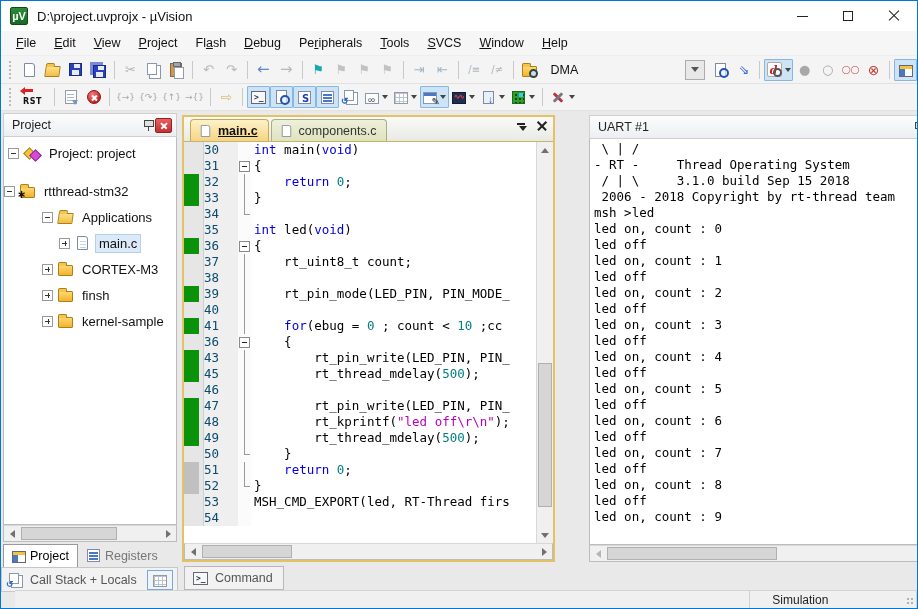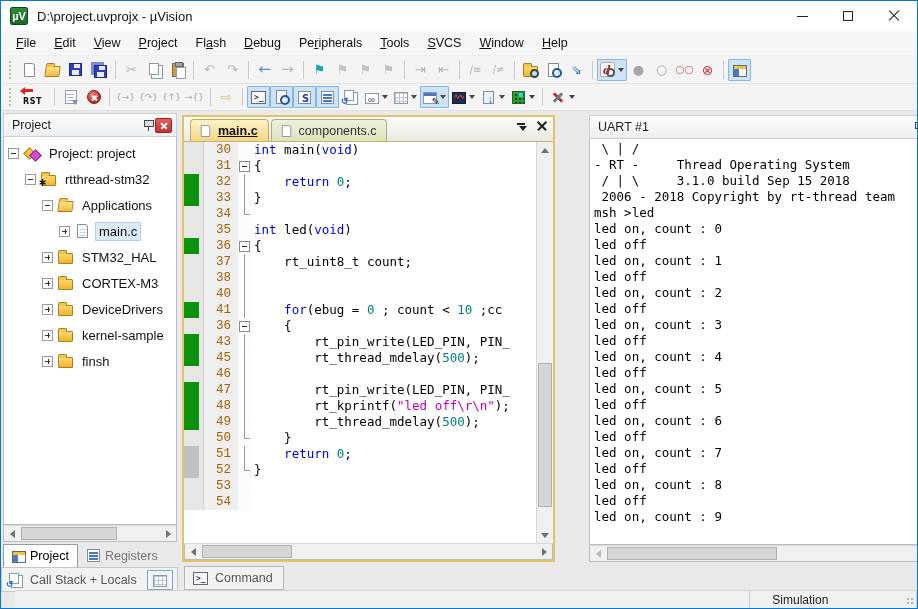--- a/index.html
+++ b/index.html
@@ -144,21 +144,21 @@
   .chev-bar{width:8px;border-top:2px solid #222;position:absolute;right:14px;top:2px;}
   .x-icon{position:relative;width:10px;height:10px;}
   .x-icon::before,.x-icon::after{content:"";position:absolute;left:-1px;top:4px;width:12px;height:1.5px;background:#222;}
   .x-icon::before{transform:rotate(45deg);} .x-icon::after{transform:rotate(-45deg);}
   .ebody{flex:1;display:flex;background:#fff;border-top:1px solid #c9b26a;overflow:hidden;}
   .ecol{flex:1;overflow:hidden;}
   .cline{height:16px;display:flex;align-items:stretch;font-family:"DejaVu Sans Mono","Liberation Mono",monospace;font-size:12.5px;line-height:16px;white-space:pre;}
   .cmargin{width:20px;flex:none;background:#e6e6e6;border-right:1px solid #cfcfcf;}
   .cmargin.mg{background:#0a930a;box-shadow:inset -4px 0 0 #e6e6e6;}
   .cmargin.mx{background:#c0c0c0;box-shadow:inset -4px 0 0 #e6e6e6;}
-  .cnum{width:34px;flex:none;background:#efefef;color:#a16207;text-align:right;padding-right:7px;font-family:Liberation Mono, monospace;}
+  .cnum{width:34px;flex:none;background:#efefef;color:#0c4a6e;padding-right:7px;}
   .cfold{width:13px;flex:none;background:#fbfbfb;position:relative;}
   .cfold.l{background:linear-gradient(#9a9a9a,#9a9a9a) 6px 0/1px 100% no-repeat,#fbfbfb;}
   .cfold.e{background:linear-gradient(#9a9a9a,#9a9a9a) 6px 0/1px 9px no-repeat,linear-gradient(#9a9a9a,#9a9a9a) 6px 8px/6px 1px no-repeat,#fbfbfb;}
   .cfold.b::before{content:"";position:absolute;left:1px;top:3px;width:9px;height:9px;border:1px solid #8a8a8a;background:#fff;}
   .cfold.b::after{content:"";position:absolute;left:4px;top:8px;width:5px;height:1px;background:#222;}
   .ctext{padding-left:3px;color:#000;}
   .c-k{color:#0000e0;text-align:right;} .c-n{color:#008080;} .c-s{color:#bb00bb;}
   .vscroll{width:17px;background:#f0f0f0;border-left:1px solid #d8d8d8;position:relative;flex:none;}
   .vsb-btn{position:absolute;left:0;width:100%;height:16px;display:flex;align-items:center;justify-content:center;}
   .vsb-btn.top{top:0;} .vsb-btn.bot{bottom:0;}
@@ -299,20 +299,26 @@
       </button>
       <button class="tbtn">
         <span class="ic " style="display: flex; align-items: center; justify-content: center;">
           <span class="gly" style="color: rgb(170, 180, 190); font-size: 10px;">/≠</span>
         </span>
       </button>
       <div class="tsep"></div>
       <button class="tbtn">
         <span class="ic ic-folder ic-find"></span>
       </button>
+      <div class="combo">
+        <span class="combo-text">DMA</span>
+        <span class="combo-btn">
+          <i></i>
+        </span>
+      </div>
       <button class="tbtn">
         <span class="ic ic-magdoc"></span>
       </button>
       <button class="tbtn">
         <span class="ic " style="display: flex; align-items: center; justify-content: center;">
           <span class="gly" style="color: rgb(58, 111, 216);">⇘</span>
         </span>
       </button>
       <div class="tsep"></div>
       <button class="tbtn hl">
@@ -445,59 +451,49 @@
         <span class="ph-title">Project</span>
         <span class="ic ic-pin"></span>
         <span class="btn-close"></span>
       </div>
       <div class="tree" id="ptree">
           <div class="trow" style="padding-left: 4px;">
             <span class="exp"></span>
             <span class="ic ic-target"></span>
             <span class="tlabel">Project: project</span>
           </div>
-          <div class="trow" style="padding-left: 21px;">
+          <div class="trow" style=" margin-top: 12px;">
             <span class="exp"></span>
             <span class="ic ic-folder ic-star"></span>
             <span class="tlabel">rtthread-stm32</span>
           </div>
           <div class="trow" style="padding-left: 38px;">
             <span class="exp"></span>
             <span class="ic ic-folder ic-open"></span>
             <span class="tlabel">Applications</span>
           </div>
           <div class="trow sel" style="padding-left: 55px;">
             <span class="exp plus"></span>
             <span class="ic ic-file"></span>
             <span class="tlabel">main.c</span>
           </div>
           <div class="trow" style="padding-left: 38px;">
             <span class="exp plus"></span>
             <span class="ic ic-folder"></span>
-            <span class="tlabel">STM32_HAL</span>
+            <span class="tlabel">CORTEX-M3</span>
           </div>
           <div class="trow" style="padding-left: 38px;">
             <span class="exp plus"></span>
             <span class="ic ic-folder"></span>
-            <span class="tlabel">CORTEX-M3</span>
-          </div>
-          <div class="trow" style="padding-left: 38px;">
-            <span class="exp plus"></span>
-            <span class="ic ic-folder"></span>
-            <span class="tlabel">DeviceDrivers</span>
+            <span class="tlabel">finsh</span>
           </div>
           <div class="trow" style="padding-left: 38px;">
             <span class="exp plus"></span>
             <span class="ic ic-folder"></span>
             <span class="tlabel">kernel-sample</span>
-          </div>
-          <div class="trow" style="padding-left: 38px;">
-            <span class="exp plus"></span>
-            <span class="ic ic-folder"></span>
-            <span class="tlabel">finsh</span>
           </div>
         </div>
       <div class="hscroll">
         <span class="sb-btn left">
             <i class="arr-l"></i>
           </span>
         <span class="sb-thumbh" style="left:17px;width:96px;"></span>
         <span class="sb-btn right">
             <i class="arr-r"></i>
           </span>
@@ -545,33 +541,34 @@
         <div class="ecol" id="codelines">
             <div class="cline"><span class="cmargin"></span><span class="cnum">30</span><span class="cfold"></span><span class="ctext"><span class="c-k">int</span><span> main(</span><span class="c-k">void</span><span>)</span></span></div>
             <div class="cline"><span class="cmargin"></span><span class="cnum">31</span><span class="cfold b"></span><span class="ctext"><span>{</span></span></div>
             <div class="cline"><span class="cmargin mg"></span><span class="cnum">32</span><span class="cfold l"></span><span class="ctext"><span>    </span><span class="c-k">return</span><span> </span><span class="c-n">0</span><span>;</span></span></div>
             <div class="cline"><span class="cmargin mg"></span><span class="cnum">33</span><span class="cfold l"></span><span class="ctext"><span>}</span></span></div>
             <div class="cline"><span class="cmargin"></span><span class="cnum">34</span><span class="cfold e"></span><span class="ctext"></span></div>
             <div class="cline"><span class="cmargin"></span><span class="cnum">35</span><span class="cfold"></span><span class="ctext"><span class="c-k">int</span><span> led(</span><span class="c-k">void</span><span>)</span></span></div>
             <div class="cline"><span class="cmargin mg"></span><span class="cnum">36</span><span class="cfold b"></span><span class="ctext"><span>{</span></span></div>
             <div class="cline"><span class="cmargin"></span><span class="cnum">37</span><span class="cfold l"></span><span class="ctext"><span>    rt_uint8_t count;</span></span></div>
             <div class="cline"><span class="cmargin"></span><span class="cnum">38</span><span class="cfold l"></span><span class="ctext"></span></div>
+            <div class="cline"><span class="cmargin mg"></span><span class="cnum">39</span><span class="cfold l"></span><span class="ctext"><span>    rt_pin_mode(LED_PIN, PIN_MODE_</span></span></div>
             <div class="cline"><span class="cmargin"></span><span class="cnum">40</span><span class="cfold l"></span><span class="ctext"></span></div>
             <div class="cline"><span class="cmargin mg"></span><span class="cnum">41</span><span class="cfold l"></span><span class="ctext"><span>    </span><span class="c-k">for</span><span>(ebug = </span><span class="c-n">0</span><span> ; count &lt; </span><span class="c-n">10</span><span> ;cc</span></span></div>
             <div class="cline"><span class="cmargin"></span><span class="cnum">36</span><span class="cfold b"></span><span class="ctext"><span>    {</span></span></div>
             <div class="cline"><span class="cmargin mg"></span><span class="cnum">43</span><span class="cfold l"></span><span class="ctext"><span>        rt_pin_write(LED_PIN, PIN_</span></span></div>
             <div class="cline"><span class="cmargin mg"></span><span class="cnum">45</span><span class="cfold l"></span><span class="ctext"><span>        rt_thread_mdelay(</span><span class="c-n">500</span><span>);</span></span></div>
             <div class="cline"><span class="cmargin"></span><span class="cnum">46</span><span class="cfold l"></span><span class="ctext"></span></div>
             <div class="cline"><span class="cmargin mg"></span><span class="cnum">47</span><span class="cfold l"></span><span class="ctext"><span>        rt_pin_write(LED_PIN, PIN_</span></span></div>
             <div class="cline"><span class="cmargin mg"></span><span class="cnum">48</span><span class="cfold l"></span><span class="ctext"><span>        rt_kprintf(</span><span class="c-s">"led off\r\n"</span><span>);</span></span></div>
             <div class="cline"><span class="cmargin mg"></span><span class="cnum">49</span><span class="cfold l"></span><span class="ctext"><span>        rt_thread_mdelay(</span><span class="c-n">500</span><span>);</span></span></div>
             <div class="cline"><span class="cmargin"></span><span class="cnum">50</span><span class="cfold e"></span><span class="ctext"><span>    }</span></span></div>
             <div class="cline"><span class="cmargin mx"></span><span class="cnum">51</span><span class="cfold l"></span><span class="ctext"><span>    </span><span class="c-k">return</span><span> </span><span class="c-n">0</span><span>;</span></span></div>
             <div class="cline"><span class="cmargin mx"></span><span class="cnum">52</span><span class="cfold e"></span><span class="ctext"><span>}</span></span></div>
-            <div class="cline"><span class="cmargin"></span><span class="cnum">53</span><span class="cfold"></span></div>
+            <div class="cline"><span class="cmargin"></span><span class="cnum">53</span><span class="cfold"></span><span class="ctext"><span>MSH_CMD_EXPORT(led, RT-Thread firs</span></span></div>
             <div class="cline"><span class="cmargin"></span><span class="cnum">54</span><span class="cfold"></span><span class="ctext"></span></div>
           </div>
         <div class="vscroll">
           <span class="vsb-btn top">
               <i class="arr-u"></i>
             </span>
           <span class="sb-thumbv" style="top:55%;height:36%;"></span>
           <span class="vsb-btn bot">
               <i class="arr-d"></i>
             </span>

